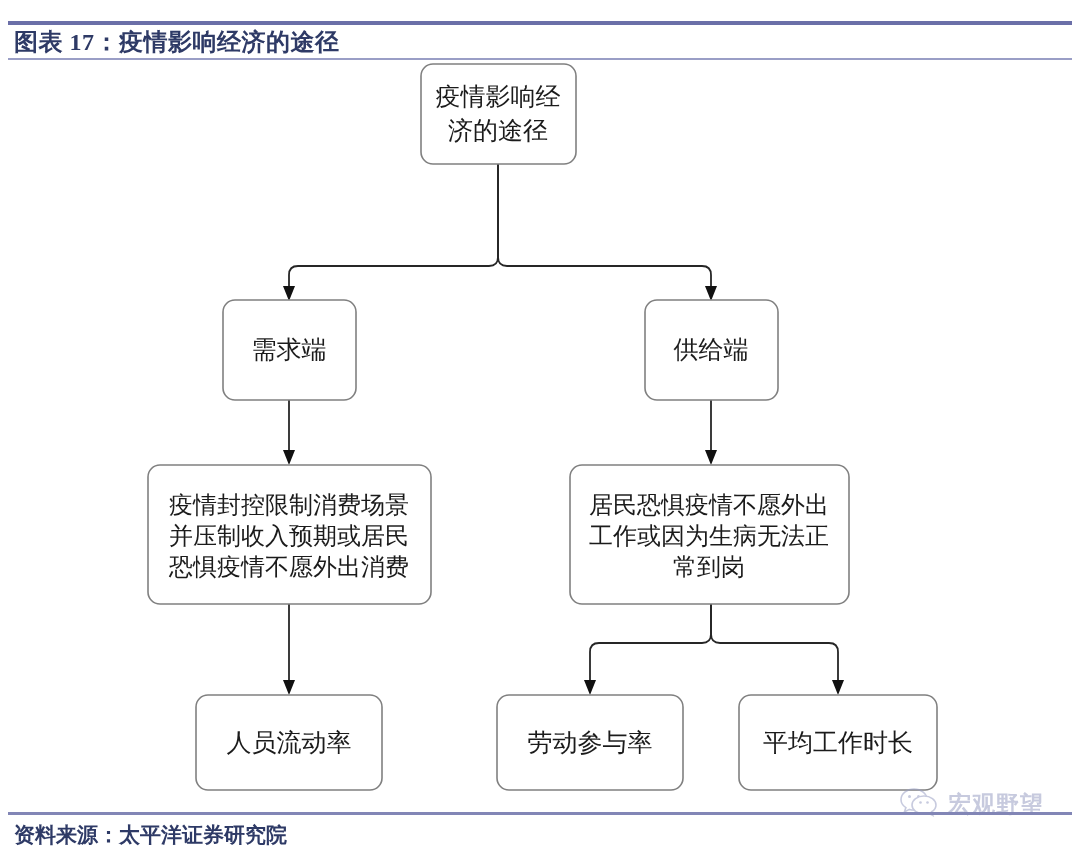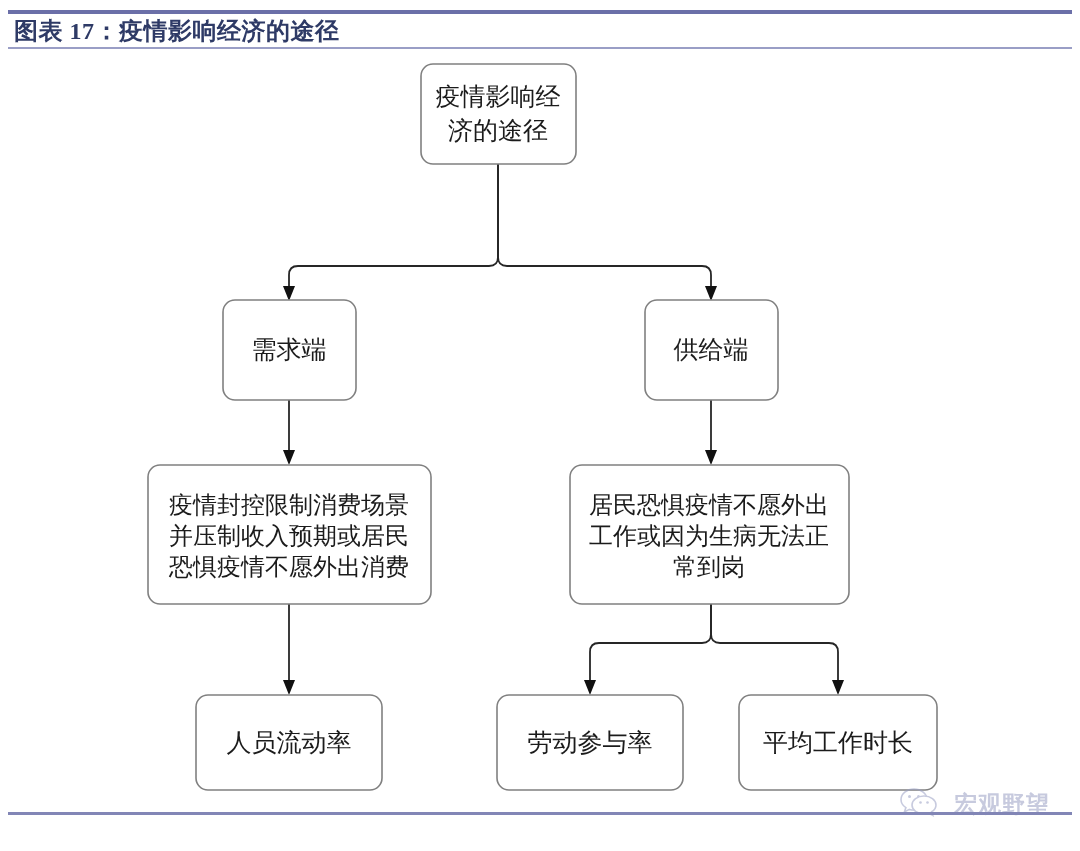--- a/index.html
+++ b/index.html
@@ -12,21 +12,21 @@
     height: 851px;
     font-family: "Liberation Sans", sans-serif;
     position: relative;
     overflow: hidden;
   }
 
   
   #header {
     position: absolute;
     left: 0;
-    top: 0;
+    top: 11px;
     width: 1080px;
     height: 52px;
   }
   .rule-thick {
     position: absolute;
     left: 8px;
     top: 10px;
     width: 1064px;
     height: 4px;
     background: #6b6fa8;
@@ -116,21 +116,21 @@
 
   
   #watermark {
     position: absolute;
     left: 900px;
     top: 784px;
     width: 172px;
     height: 40px;
     display: flex;
     align-items: center;
-    gap: 16px;
+    gap: 10px;
     opacity: 0.55;
     pointer-events: none;
   }
   #watermark .wm-text {
     font-family: "Liberation Sans", sans-serif;
     font-size: 23px;
     font-weight: 700;
     color: #9aa0c4;
     letter-spacing: 1px;
     white-space: nowrap;
@@ -237,13 +237,14 @@
                C27.2 26.7 25.6 26.9 24 26.9 C17.4 26.9 12 22.9 12 17.9 C12 13 17.4 9 24 9 Z" fill="#ffffff" stroke="#9aa0c4" stroke-width="1.6"></path>
       <circle cx="20.5" cy="15.5" r="1.3" fill="#9aa0c4"></circle>
       <circle cx="27.5" cy="15.5" r="1.3" fill="#9aa0c4"></circle>
     </svg>
   </span>
   <span class="wm-text">宏观野望</span>
 </div>
 
 <div id="footer">
   <div class="rule-foot"></div>
+  <div id="source-text">资料来源：太平洋证券研究院</div>
 </div>
 
 </body></html>

